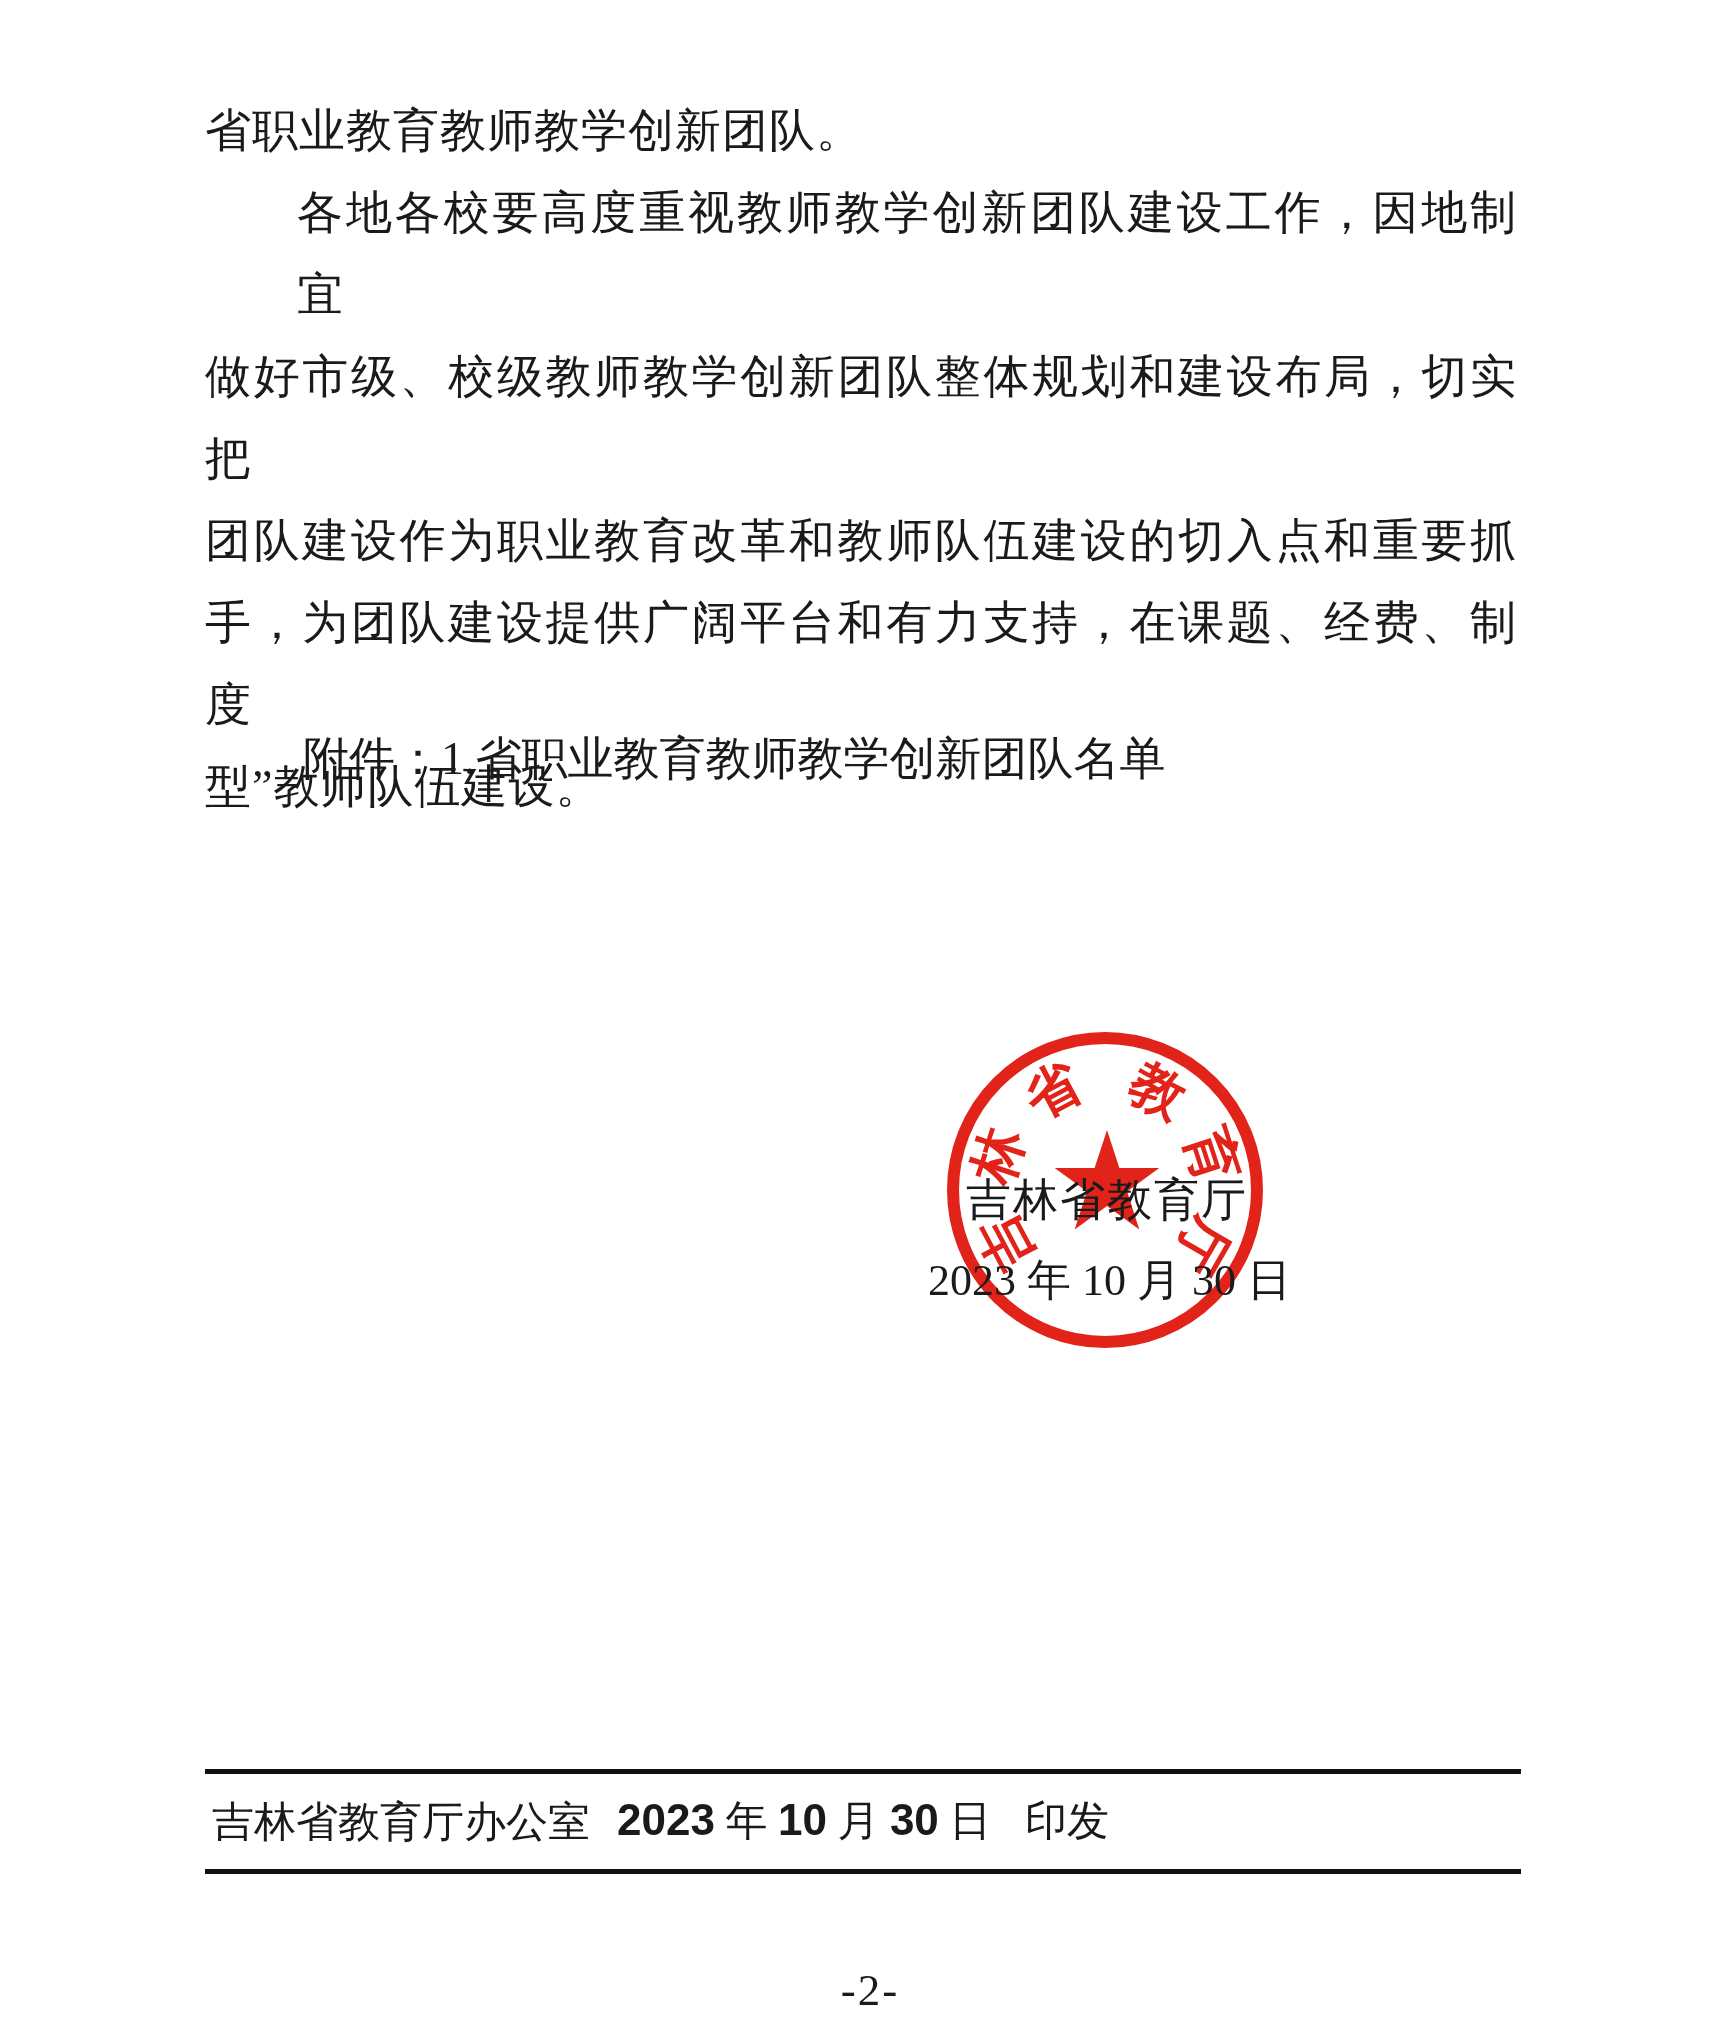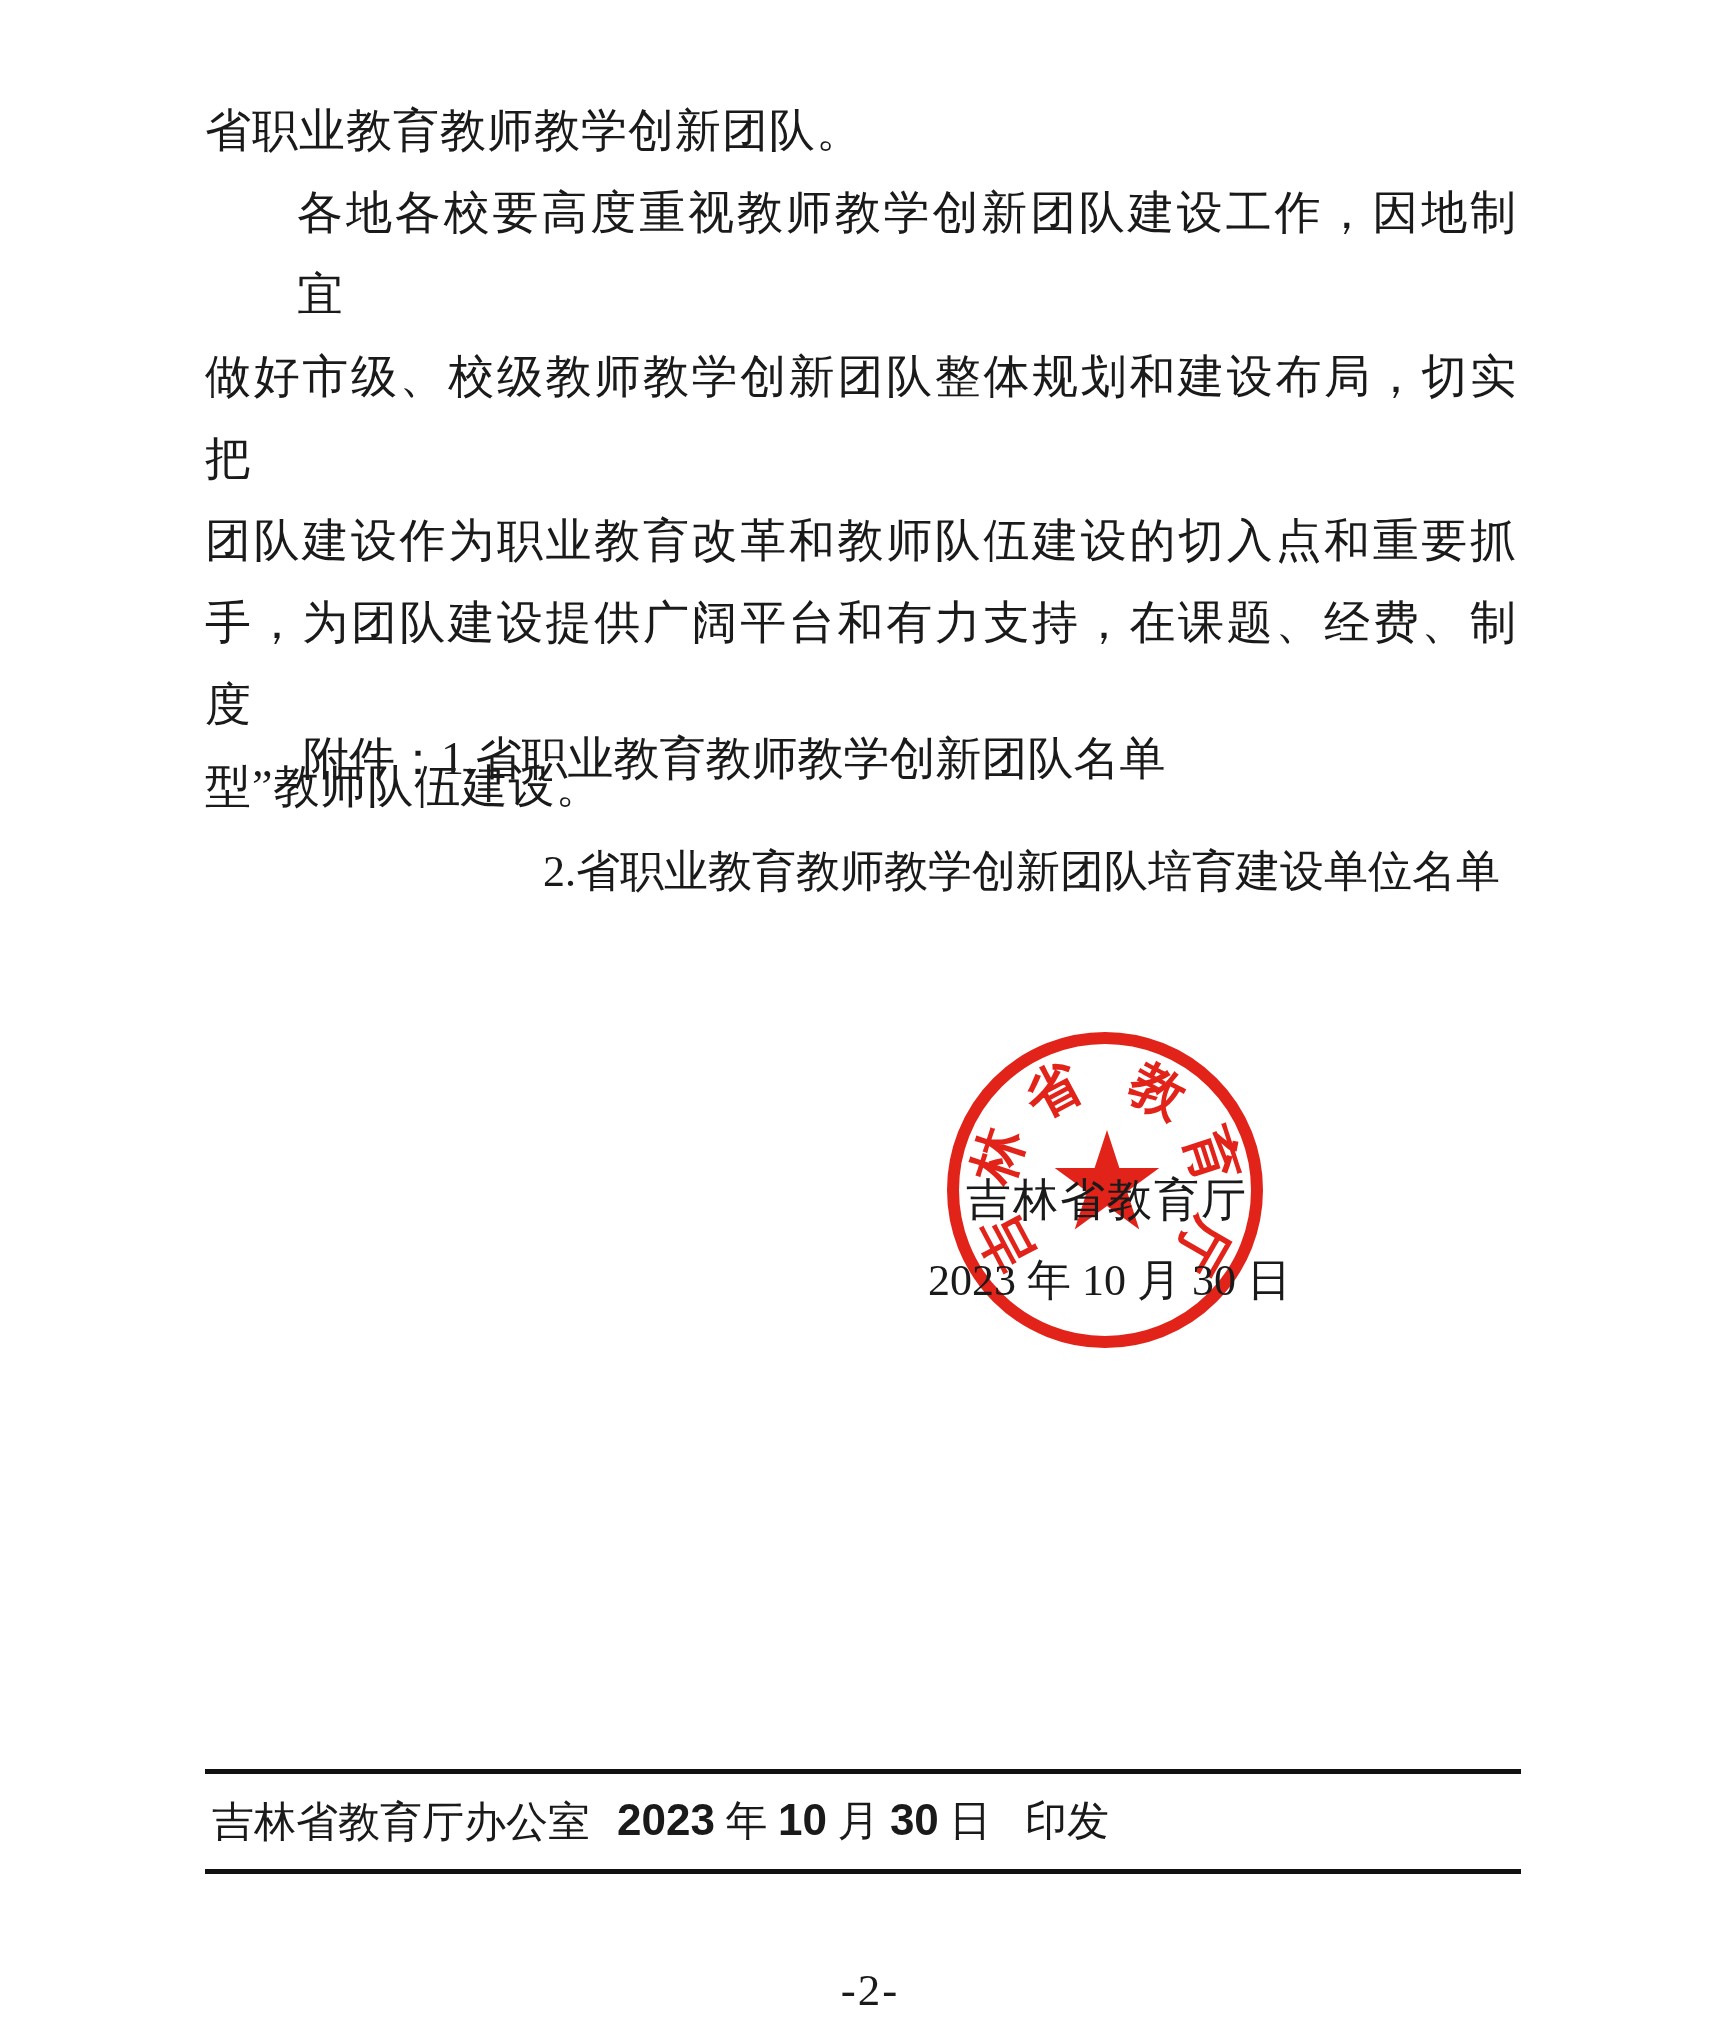--- a/index.html
+++ b/index.html
@@ -69,21 +69,20 @@
   <div class="body-text">
     <div class="line">省职业教育教师教学创新团队。</div>
     <div class="line j indent">各地各校要高度重视教师教学创新团队建设工作，因地制宜</div>
     <div class="line j">做好市级、校级教师教学创新团队整体规划和建设布局，切实把</div>
     <div class="line j">团队建设作为职业教育改革和教师队伍建设的切入点和重要抓</div>
     <div class="line j">手，为团队建设提供广阔平台和有力支持，在课题、经费、制度</div>
     <div class="line">型”教师队伍建设。</div>
   </div>
 
   <div class="attach-1">附件：1.省职业教育教师教学创新团队名单</div>
-  <div class="attach-2">2.省职业教育教师教学创新团队培育建设单位名单</div>
 
   <svg class="seal" viewBox="0 0 340 340" xmlns="http://www.w3.org/2000/svg">
     <circle cx="170" cy="170" r="152" fill="none" stroke="#e2231a" stroke-width="12"></circle>
     <polygon fill="#e2231a" transform="translate(172,165)" points="0,-55 -12.4,-17.1 -52.3,-17 -20.1,6.5 -32.3,44.5 0,21.1 32.3,44.5 20.1,6.5 52.3,-17 12.4,-17.1"></polygon>
     <text fill="#e2231a" x="71.1" y="222.6" text-anchor="middle" dominant-baseline="central" transform="rotate(-118 71.1 222.6)">吉</text>
     <text fill="#e2231a" x="63.5" y="135.4" text-anchor="middle" dominant-baseline="central" transform="rotate(-72 63.5 135.4)">林</text>
     <text fill="#e2231a" x="117.4" y="71.1" text-anchor="middle" dominant-baseline="central" transform="rotate(-28 117.4 71.1)">省</text>
     <text fill="#e2231a" x="222.6" y="71.1" text-anchor="middle" dominant-baseline="central" transform="rotate(28 222.6 71.1)">教</text>
     <text fill="#e2231a" x="276.5" y="135.4" text-anchor="middle" dominant-baseline="central" transform="rotate(72 276.5 135.4)">育</text>
     <text fill="#e2231a" x="267" y="226" text-anchor="middle" dominant-baseline="central" transform="rotate(120 267 226)">厅</text>

